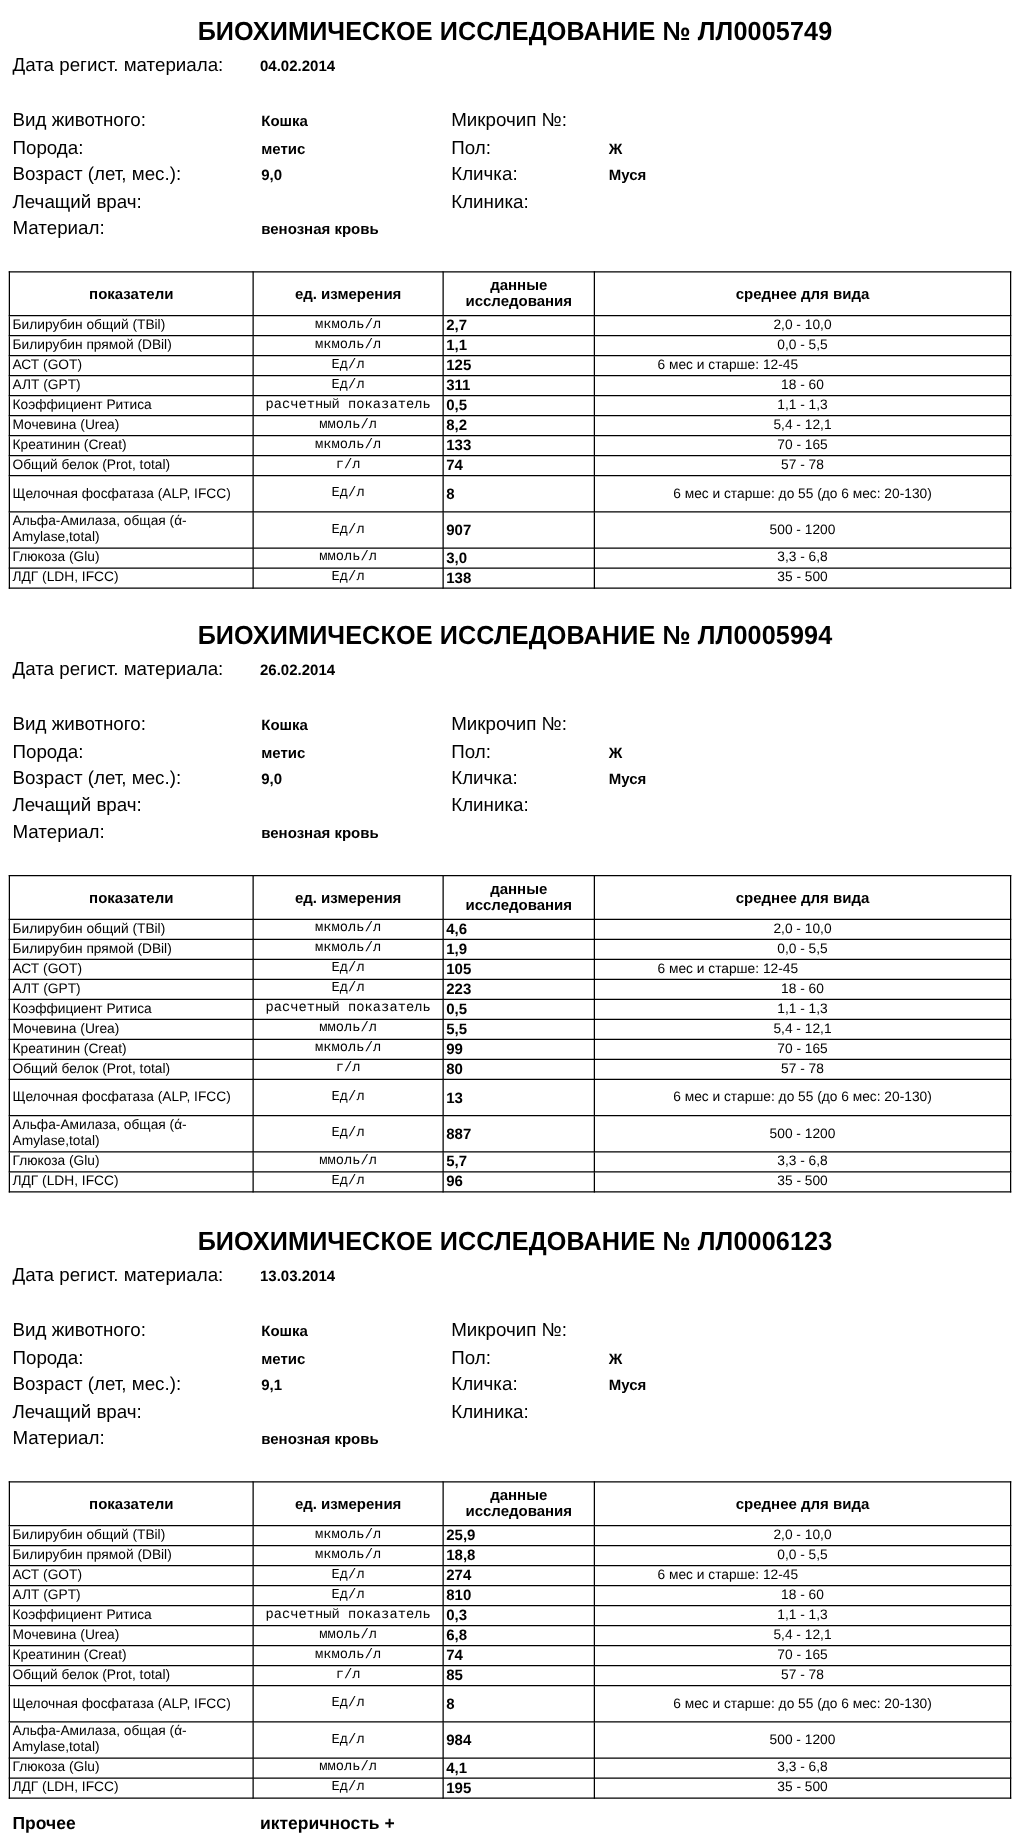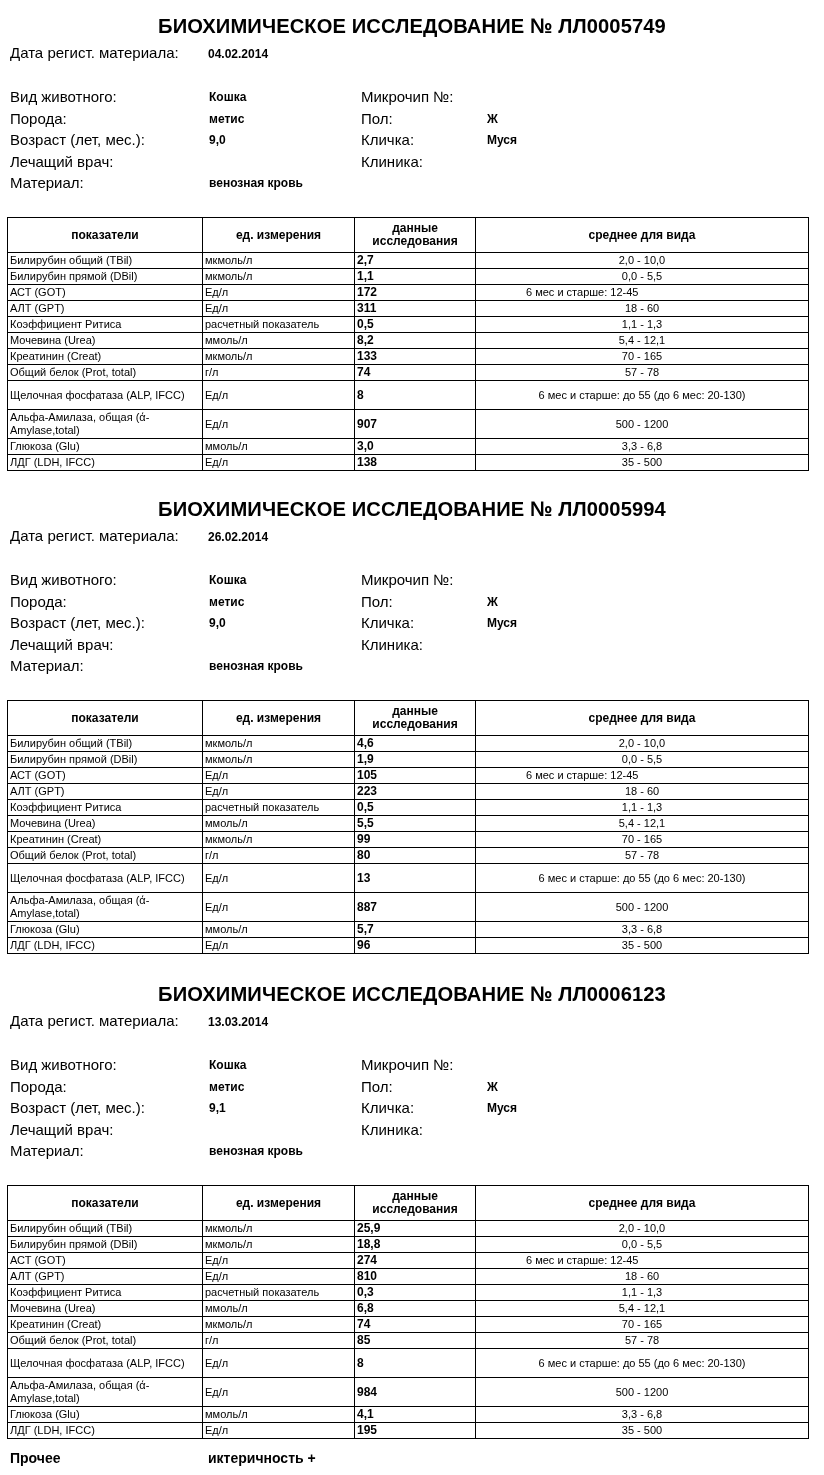--- a/index.html
+++ b/index.html
@@ -17,21 +17,21 @@
   .info { position: absolute; left: 10px; top: 88px; width: 810px; }
   .info-row { position: relative; height: 21.6px; font-size: 15px; }
   .info-row .l1 { position: absolute; left: 0; }
   .info-row .v1 { position: absolute; left: 199px; font-size: 12px; font-weight: bold; top: 2px; }
   .info-row .l2 { position: absolute; left: 351px; }
   .info-row .v2 { position: absolute; left: 477px; font-size: 12px; font-weight: bold; top: 2px; }
   table.res { position: absolute; left: 7px; top: 217px; width: 730px; border-collapse: collapse; table-layout: fixed; }
   table.res td, table.res th { border: 1px solid #000; padding: 0 2px; font-size: 11px; line-height: 13px; height: 15px; }
   table.res th { font-weight: bold; font-size: 12px; height: 34px; text-align: center; }
   table.res td.name { text-align: left; }
-  table.res td.unit { text-align: left; }
+  table.res td.unit { text-align: center; font-family: Liberation Mono, monospace; }
   table.res td.val { text-align: left; font-weight: bold; font-size: 12px; }
   table.res td.ref { text-align: center; }
   table.res td.ref.left { text-align: left; padding-left: 50px; }
   table.res tr.tall td { height: 28px; }
   .col1 { width: 195px; } .col2 { width: 152px; } .col3 { width: 121px; } .col4 { width: 333px; }
   .other { position: absolute; left: 10px; top: 1450px; font-size: 14px; font-weight: bold; }
   .other .v { position: absolute; left: 198px; top: 0; white-space: nowrap; }
 </style>
 </head>
 <body>
@@ -94,21 +94,21 @@
     </tr>
           <tr class="">
       <td class="name">Билирубин прямой (DBil)</td>
       <td class="unit">мкмоль/л</td>
       <td class="val">1,1</td>
       <td class="ref">0,0 - 5,5</td>
     </tr>
           <tr class="">
       <td class="name">АСТ (GOT)</td>
       <td class="unit">Ед/л</td>
-      <td class="val">172</td>
+      <td class="val">125</td>
       <td class="ref left">6 мес и старше: 12-45</td>
     </tr>
           <tr class="">
       <td class="name">АЛТ (GPT)</td>
       <td class="unit">Ед/л</td>
       <td class="val">311</td>
       <td class="ref">18 - 60</td>
     </tr>
           <tr class="">
       <td class="name">Коэффициент Ритиса</td>

